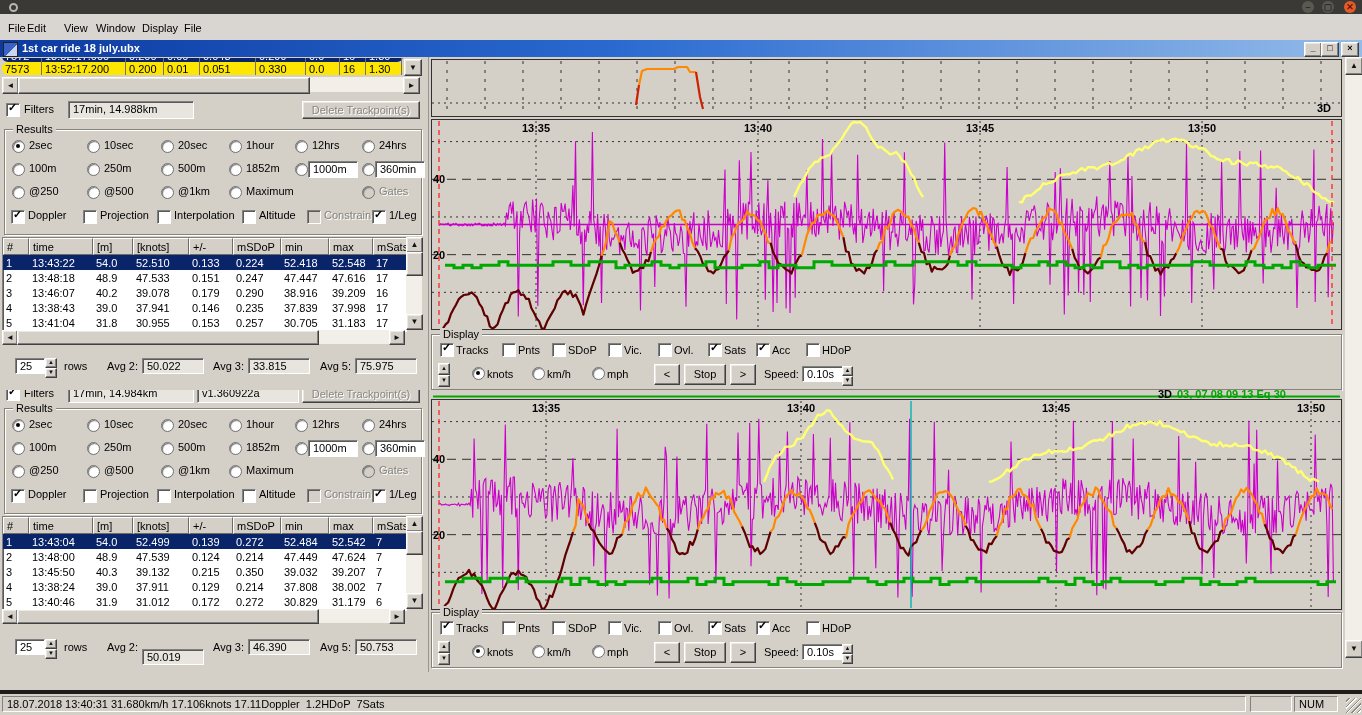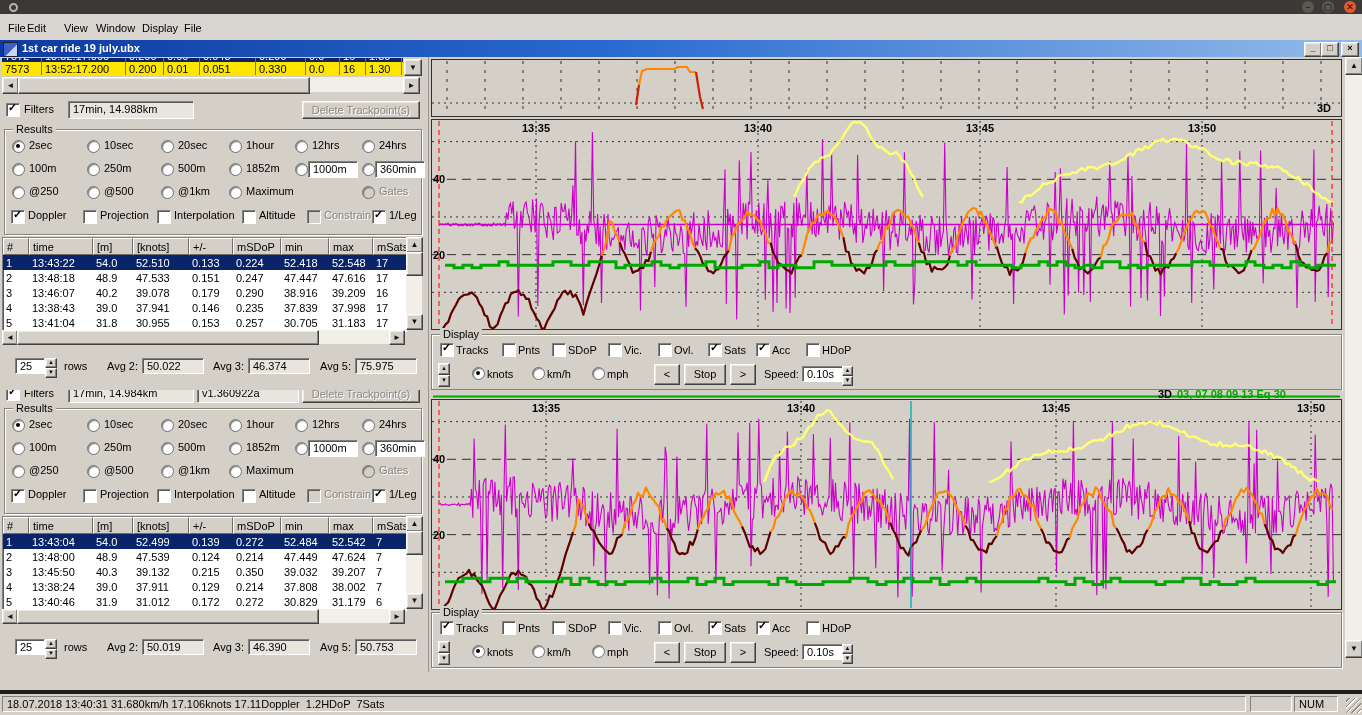--- a/index.html
+++ b/index.html
@@ -57,21 +57,21 @@
   .strack{background:#f2efe8;}
   .sthumb{background:#d4d0c8;border:1px solid;border-color:#fff #404040 #404040 #fff;
           box-shadow:inset -1px -1px 0 #808080,inset 1px 1px 0 #ece9e2;}
 
   .sunkbox{background:#fff;border:1px solid;border-color:#808080 #fff #fff #808080;box-shadow:inset 1px 1px 0 #5a5a5a;}
   .cell{display:inline-block;overflow:hidden;white-space:nowrap;padding:1px 3px;box-sizing:border-box;}
   .thcell{display:inline-block;background:#d4d0c8;border:1px solid;border-color:#fff #6e6b66 #6e6b66 #fff;
           padding:1px 3px;box-sizing:border-box;overflow:hidden;white-space:nowrap;}
   .trow{white-space:nowrap;height:15px;line-height:15px;}
   .trow.sel{background:#0a246a;color:#fff;}
-  .striprow{white-space:nowrap;height:13px;line-height:13px;}
+  .striprow{white-space:nowrap;height:13px;line-height:13px;border-radius:6px;}
   .striprow .cell{border-right:1px solid #74716b;height:13px;}
   .striprow.blue{background:#0a246a;color:#fff;}
   .striprow.yellow{background:#ffe600;color:#000;}
 
   .statusbar{position:absolute;left:0;top:694px;width:1362px;height:21px;background:#d4d0c8;}
   .statuscell{position:absolute;top:2px;height:16px;border:1px solid;border-color:#808080 #fff #fff #808080;
               padding:1px 4px;box-sizing:border-box;overflow:hidden;white-space:pre;}
   .grip{position:absolute;right:1px;top:4px;width:15px;height:15px;
         background:repeating-linear-gradient(135deg,#d4d0c8 0 2px,#8a8781 2px 3px,#fff 3px 4px);}
   svg text{font-family:"Liberation Sans",sans-serif;}
@@ -92,21 +92,21 @@
     <span class="menu-item" style="left:8px;">File</span>
     <span class="menu-item" style="left:27px;">Edit</span>
     <span class="menu-item" style="left:64px;">View</span>
     <span class="menu-item" style="left:96px;">Window</span>
     <span class="menu-item" style="left:142px;">Display</span>
     <span class="menu-item" style="left:184px;">File</span>
   </div>
 
   <div class="childtitle">
     <span class="doc-icon"></span>
-    <span style="position:absolute;left:22px;">1st car ride 19 july.ubx</span>
+    <span style="position:absolute;left:22px;">1st car ride 18 july.ubx</span>
     <span class="ctbtn" style="right:40px;">_</span>
     <span class="ctbtn" style="right:23px;">□</span>
     <span class="ctbtn" style="right:3px;">×</span>
   </div>
 
   <div class="childbody">
 
     <div class="abs" id="panel0" style="left:0;top:0;width:1345px;height:333px;">
       <div class="abs" style="left:0;top:0;width:428px;height:333px;">
 
@@ -209,21 +209,21 @@
         <div class="abs" id="footer0" style="left:0;top:300px;width:428px;height:22px;">
             <span class="sunkbox" style="position: absolute; left: 15px; top: 1px; width: 30px; height: 16px; padding: 1px 4px; box-sizing: border-box;">25</span>
             <span style="position: absolute; left: 45px; top: 1px; width: 12px; height: 16px;">
               <div class="sbtn" style="height: 8px; font-size: 6px; line-height: 7px;">▲</div>
               <div class="sbtn" style="height: 8px; font-size: 6px; line-height: 7px;">▼</div>
             </span>
             <span style="position: absolute; left: 64px; top: 3px;">rows</span>
             <span style="position: absolute; left: 107px; top: 3px;">Avg 2:</span>
             <span class="field gray" style="position: absolute; left: 142px; top: 1px; width: 52px; height: 12px;">50.022</span>
             <span style="position: absolute; left: 213px; top: 3px;">Avg 3:</span>
-            <span class="field gray" style="position: absolute; left: 248px; top: 1px; width: 52px; height: 12px;">46.374</span>
+            <span class="field gray" style="position: absolute; left: 248px; top: 1px; width: 52px; height: 12px;">33.815</span>
             <span style="position: absolute; left: 320px; top: 3px;">Avg 5:</span>
             <span class="field gray" style="position: absolute; left: 355px; top: 1px; width: 52px; height: 12px;">75.975</span>
           </div>
       </div>
 
       <div class="abs" style="left:428px;top:0;width:917px;height:333px;border-left:1px solid #9a968f;">
         <svg id="strip0" class="abs" style="left:2px;top:2px;" width="911" height="58" viewBox="0 0 911 58">
             <rect x="0.5" y="0.5" width="910" height="57" fill="#d4d0c8" stroke="#303030"></rect>
             <line x1="16" x2="16" y1="2" y2="56" stroke="#303030" stroke-width="1" stroke-dasharray="3,6"></line>
             <line x1="54" x2="54" y1="2" y2="56" stroke="#303030" stroke-width="1" stroke-dasharray="3,6"></line>
@@ -438,21 +438,21 @@
             </div>
           </div>
         <div class="abs" id="footer1" style="left:0;top:248px;width:428px;height:22px;">
             <span class="sunkbox" style="position: absolute; left: 15px; top: 1px; width: 30px; height: 16px; padding: 1px 4px; box-sizing: border-box;">25</span>
             <span style="position: absolute; left: 45px; top: 1px; width: 12px; height: 16px;">
               <div class="sbtn" style="height: 8px; font-size: 6px; line-height: 7px;">▲</div>
               <div class="sbtn" style="height: 8px; font-size: 6px; line-height: 7px;">▼</div>
             </span>
             <span style="position: absolute; left: 64px; top: 3px;">rows</span>
             <span style="position: absolute; left: 107px; top: 3px;">Avg 2:</span>
-            <span class="field gray" style="position: absolute; left: 142px; top: 1px; width: 52px; height: 12px;">50.019</span>
+            <span class="field gray" style="position: absolute; left: 142px; top: 11px; width: 52px; height: 12px;">50.019</span>
             <span style="position: absolute; left: 213px; top: 3px;">Avg 3:</span>
             <span class="field gray" style="position: absolute; left: 248px; top: 1px; width: 52px; height: 12px;">46.390</span>
             <span style="position: absolute; left: 320px; top: 3px;">Avg 5:</span>
             <span class="field gray" style="position: absolute; left: 355px; top: 1px; width: 52px; height: 12px;">50.753</span>
           </div>
       </div>
 
       <div class="abs" style="left:428px;top:0;width:917px;height:282px;border-left:1px solid #9a968f;">
         <svg id="ministrip1" class="abs" style="left:2px;top:0;" width="911" height="9" viewBox="0 0 911 9">
             <rect x="0" y="0" width="911" height="9" fill="#d4d0c8"></rect>

